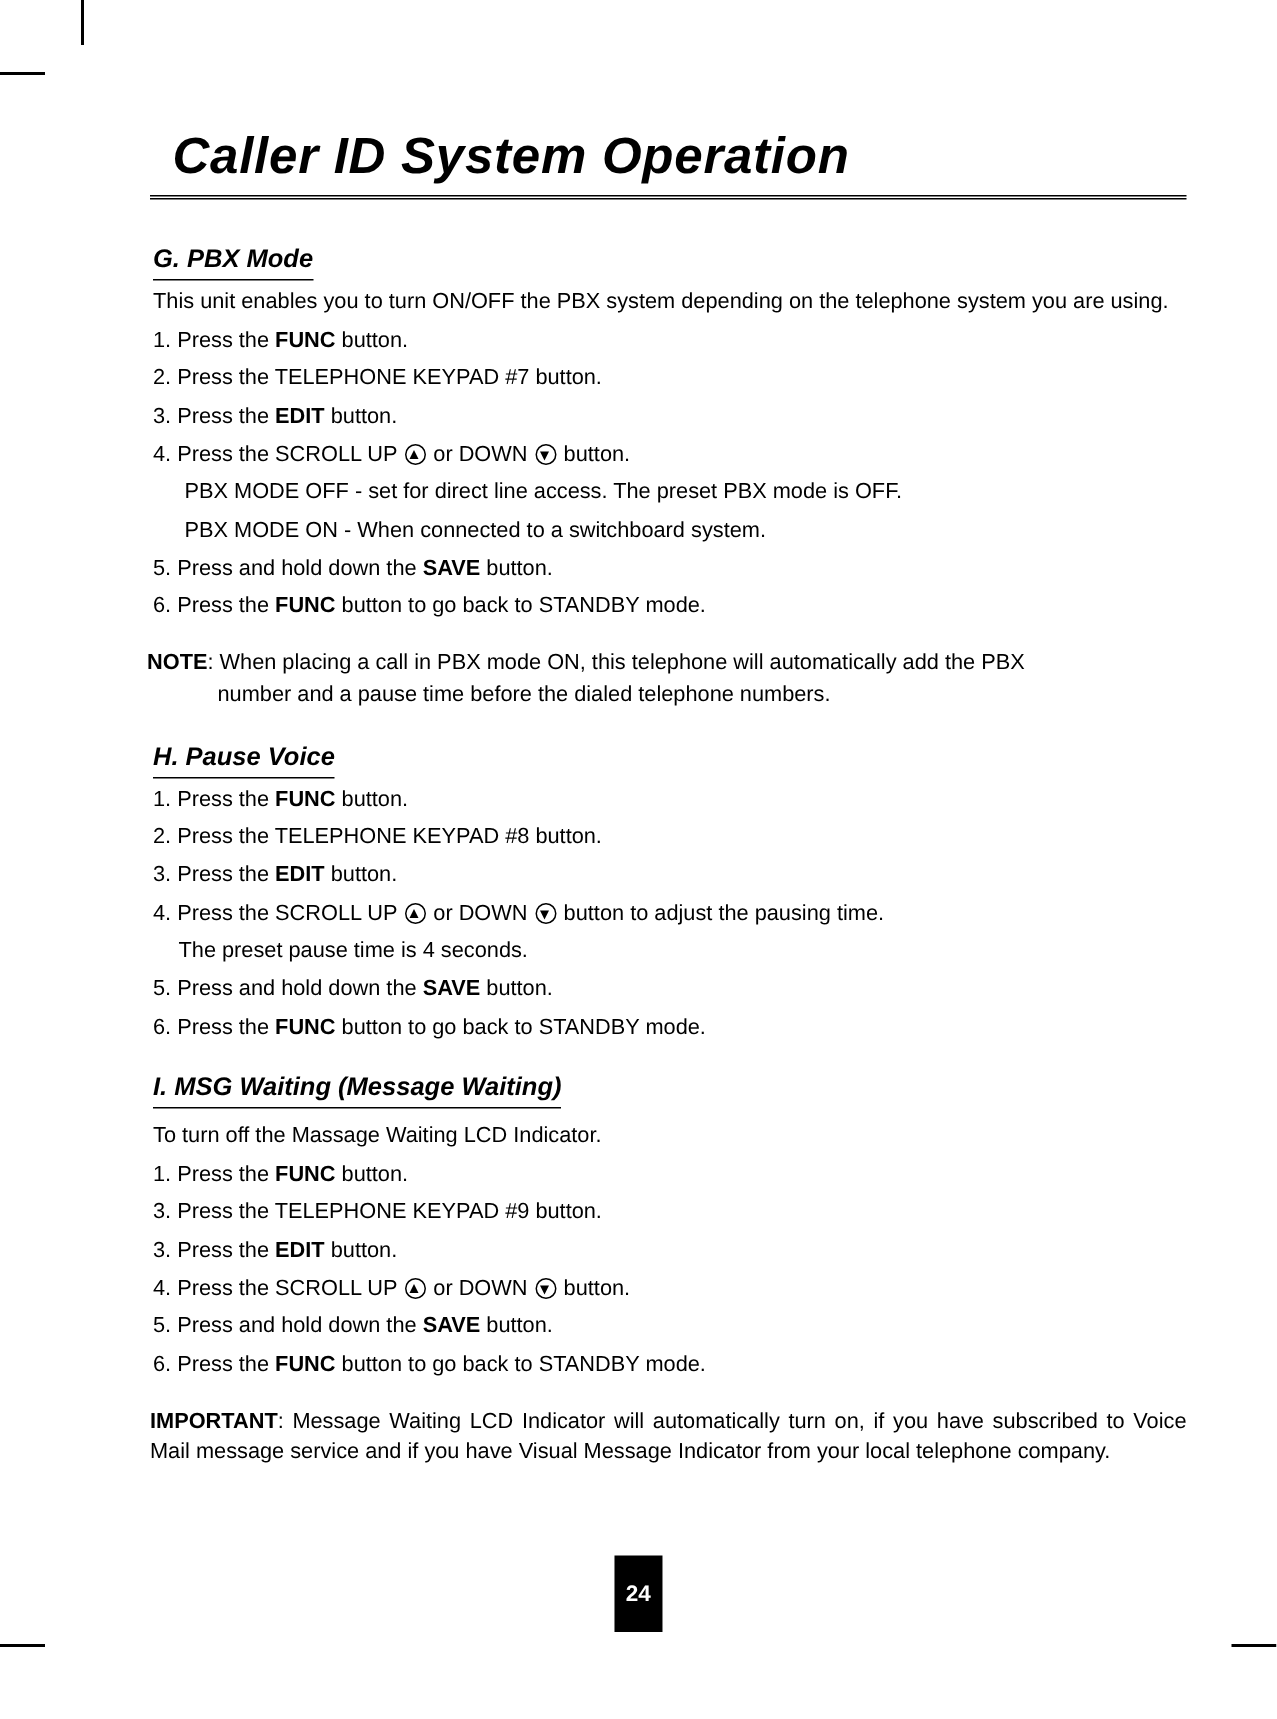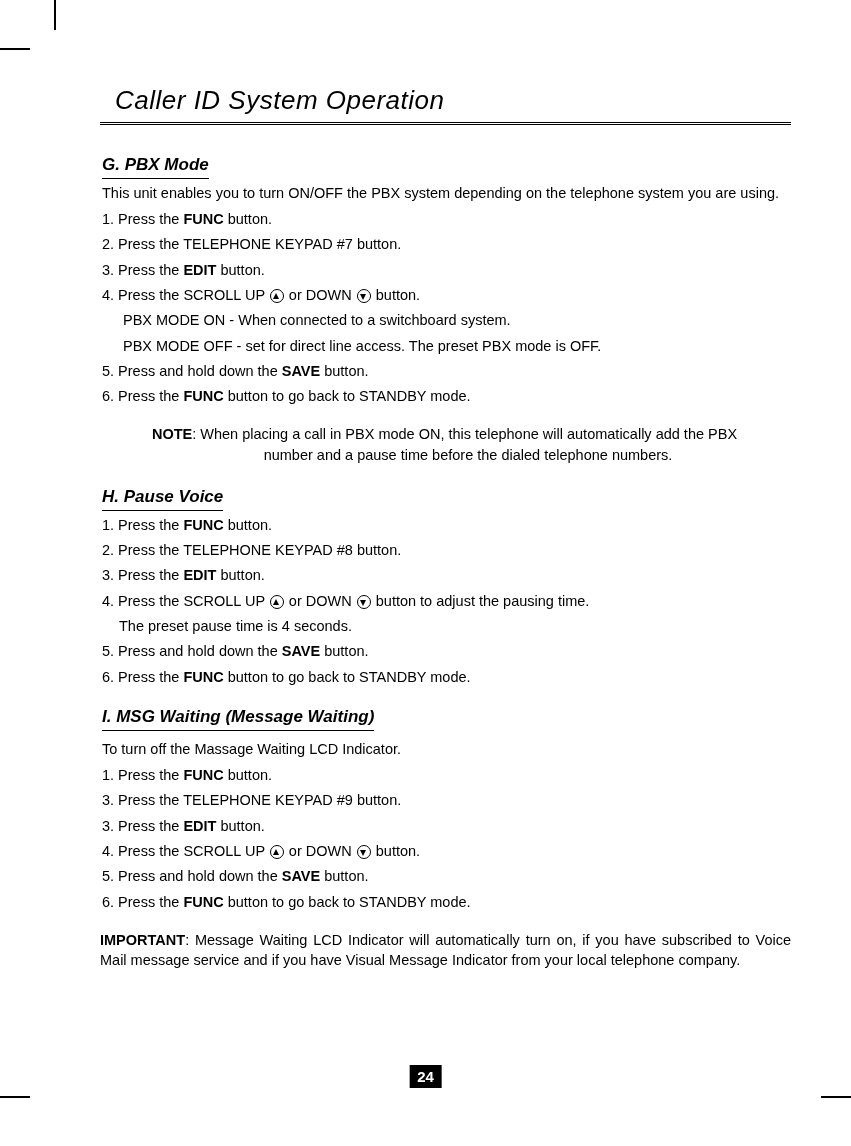--- a/index.html
+++ b/index.html
@@ -42,22 +42,22 @@
     .crop-mark-br-h {
       position: absolute;
       bottom: 48px;
       right: 0;
       width: 30px;
       height: 2px;
       background: #000;
     }
     .page-title {
       font-style: italic;
-      font-weight: normal;
-      font-size: 26px;
+      font-weight: bold;
+      font-size: 34px;
       margin-left: 15px;
       margin-bottom: 6px;
       letter-spacing: 0.5px;
     }
     .title-underline {
       border-top: 1.5px solid #000;
       border-bottom: 1px solid #000;
       height: 3px;
       margin-bottom: 28px;
     }
@@ -83,41 +83,40 @@
       margin-bottom: 5px;
     }
     .step-indent {
       margin-left: 21px;
       margin-bottom: 5px;
     }
     .note-block {
       margin-left: -2px;
       margin-top: 13px;
       margin-bottom: 20px;
-      text-align: center;
     }
     .note-indent {
       margin-left: 47px;
     }
     .section {
       margin-bottom: 18px;
     }
     .important-block {
       text-align: justify;
     }
     .page-number-box {
       position: absolute;
       bottom: 58px;
       left: 50%;
       transform: translateX(-50%);
       background: #000;
       color: #fff;
       font-weight: bold;
       font-size: 15px;
-      padding: 3px 8px;
+      padding: 17px 8px;
     }
     .icon-circle {
       display: inline-block;
       width: 14px;
       height: 14px;
       border: 1.2px solid #000;
       border-radius: 50%;
       position: relative;
       vertical-align: middle;
       margin: 0 1px;
@@ -161,22 +160,22 @@
 
 <div class="content">
 
   <div class="section inner-block">
     <div class="section-heading">G. PBX Mode</div>
     <div class="intro-text">This unit enables you to turn ON/OFF the PBX system depending on the telephone system you are using.</div>
     <div class="step"><span>1. Press the </span><b>FUNC</b><span> button.</span></div>
     <div class="step">2. Press the TELEPHONE KEYPAD #7 button.</div>
     <div class="step"><span>3. Press the </span><b>EDIT</b><span> button.</span></div>
     <div class="step"><span>4. Press the SCROLL UP </span><span class="icon-circle up"></span><span> or DOWN </span><span class="icon-circle down"></span><span> button.</span></div>
+    <div class="step-indent">PBX MODE OFF - set for direct line access. The preset PBX mode is OFF.</div>
     <div class="step-indent">PBX MODE ON - When connected to a switchboard system.</div>
-    <div class="step-indent">PBX MODE OFF - set for direct line access. The preset PBX mode is OFF.</div>
     <div class="step"><span>5. Press and hold down the </span><b>SAVE</b><span> button.</span></div>
     <div class="step"><span>6. Press the </span><b>FUNC</b><span> button to go back to STANDBY mode.</span></div>
   </div>
 
   <div class="note-block">
     <div><b>NOTE</b><span>: When placing a call in PBX mode ON, this telephone will automatically add the PBX</span></div>
     <div class="note-indent">number and a pause time before the dialed telephone numbers.</div>
   </div>
 
   <div class="section inner-block">

